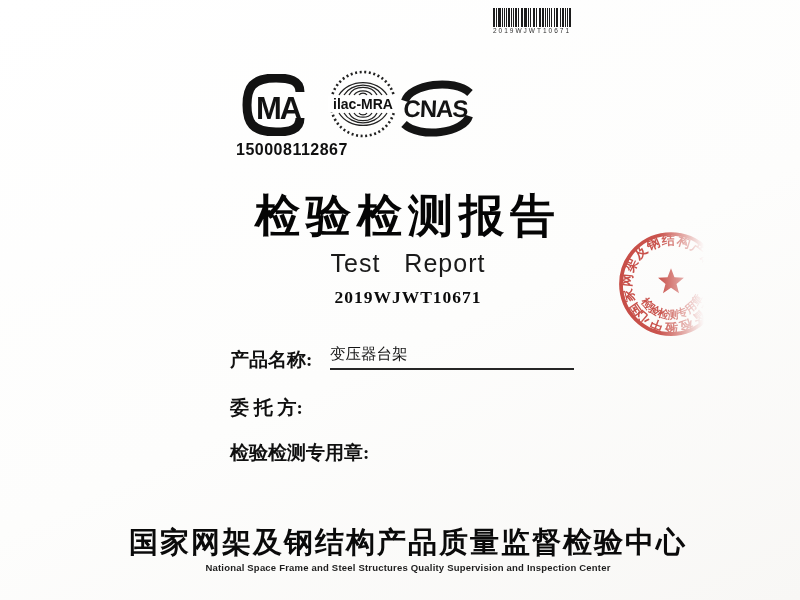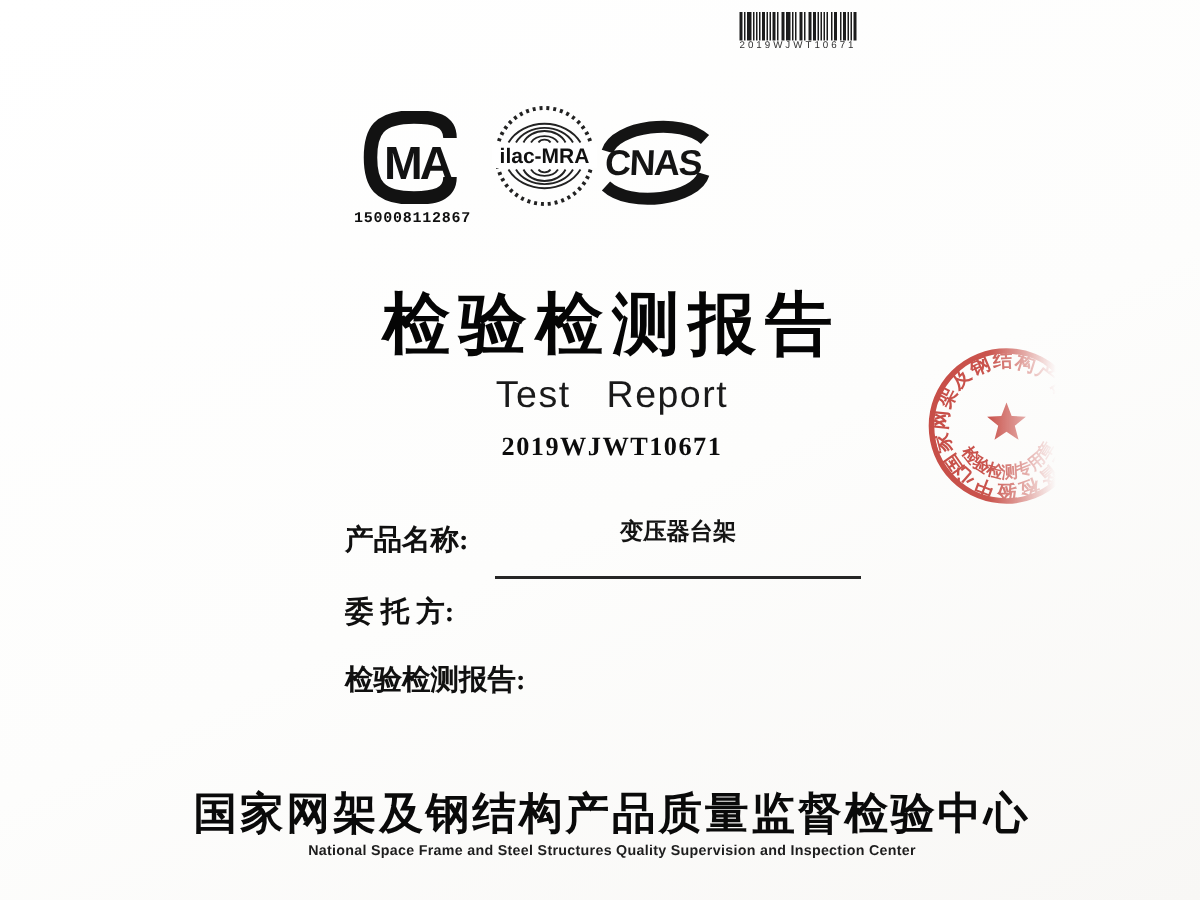--- a/index.html
+++ b/index.html
@@ -13,35 +13,35 @@
     background:linear-gradient(155deg,#ffffff 0%,#fdfdfc 55%,#f8f7f5 100%);
     color:#161616;
   }
   
   .barcode-wrap{position:absolute;left:474px;top:8px;width:116px;text-align:center;}
   .barcode-bars{display:flex;align-items:stretch;justify-content:center;height:19px;}
   .barcode-bars div{background:#1c1c1c;}
   .barcode-label{font-size:6.5px;letter-spacing:2px;color:#2e2e2e;margin-top:0px;white-space:nowrap;}
   
   .cma{position:absolute;left:242px;top:74px;}
-  .cma-number{position:absolute;left:236px;top:141px;width:100px;font-family:Liberation Mono, monospace;font-weight:bold;font-size:10px;letter-spacing:.5px;color:#101010;}
+  .cma-number{position:absolute;left:236px;top:141px;width:100px;font-family:Liberation Sans, sans-serif;font-weight:bold;font-size:16px;letter-spacing:.5px;color:#101010;}
   .ilac{position:absolute;left:327px;top:68px;}
   .cnas{position:absolute;left:400px;top:80px;}
   .acc-text{position:absolute;left:476px;top:70px;font-size:11px;line-height:12.5px;font-weight:bold;color:#101010;}
   
   .title-zh{position:absolute;left:8px;top:186px;width:800px;text-align:center;
     font-size:45px;font-weight:900;letter-spacing:6px;color:#050505;}
   .title-en{position:absolute;left:8px;top:249px;width:800px;text-align:center;
     font-size:25px;color:#1a1a1a;word-spacing:16px;letter-spacing:1px;}
   .report-no{position:absolute;left:8px;top:287px;width:800px;text-align:center;
     font-family:"Liberation Serif","DejaVu Serif",serif;font-weight:bold;font-size:17.5px;letter-spacing:1px;color:#0c0c0c;}
   
   .field-label{position:absolute;left:230px;font-size:19px;font-weight:bold;color:#101010;white-space:nowrap;font-family:Liberation Serif, serif;}
-  .field-line{position:absolute;border-bottom:2px solid #262626;text-align:center;
-    font-size:15.5px;font-weight:bold;color:#141414;padding-bottom:19px;white-space:nowrap;}
+  .field-line{position:absolute;border-bottom:2px solid #262626;
+    font-size:15.5px;font-weight:normal;color:#141414;padding-bottom:3px;white-space:nowrap;}
   
   .stamp{position:absolute;left:596px;top:209px;opacity:.92;}
   
   .footer-zh{position:absolute;left:8px;top:523px;width:800px;text-align:center;
     font-size:29px;font-weight:900;letter-spacing:2px;color:#0a0a0a;}
   .footer-en{position:absolute;left:8px;top:562px;width:800px;text-align:center;
     font-size:9.5px;font-weight:bold;letter-spacing:.2px;color:#1d1d1d;}
 </style>
 </head>
 <body>
@@ -146,21 +146,21 @@
 
   <div class="title-zh">检验检测报告</div>
   <div class="title-en">Test Report</div>
   <div class="report-no">2019WJWT10671</div>
 
   <div class="field-label" style="top:347px;">产品名称:</div>
   <div class="field-line" style="left:330px;top:344px;width:244px;">变压器台架</div>
 
   <div class="field-label" style="top:395px;text-align:center;">委 托 方:</div>
 
-  <div class="field-label" style="top:440px;">检验检测报告:</div>
+  <div class="field-label" style="top:440px;">检验检测专用章:</div>
 
   <svg class="stamp" width="150" height="150" viewBox="0 0 144 144">
     <defs>
       <linearGradient id="fadeGrad" x1="0" y1="0" x2="1" y2="0">
         <stop offset="0" stop-color="#ffffff"></stop>
         <stop offset="0.42" stop-color="#f2f2f2"></stop>
         <stop offset="0.58" stop-color="#777777"></stop>
         <stop offset="0.72" stop-color="#000000"></stop>
         <stop offset="1" stop-color="#000000"></stop>
       </linearGradient>

